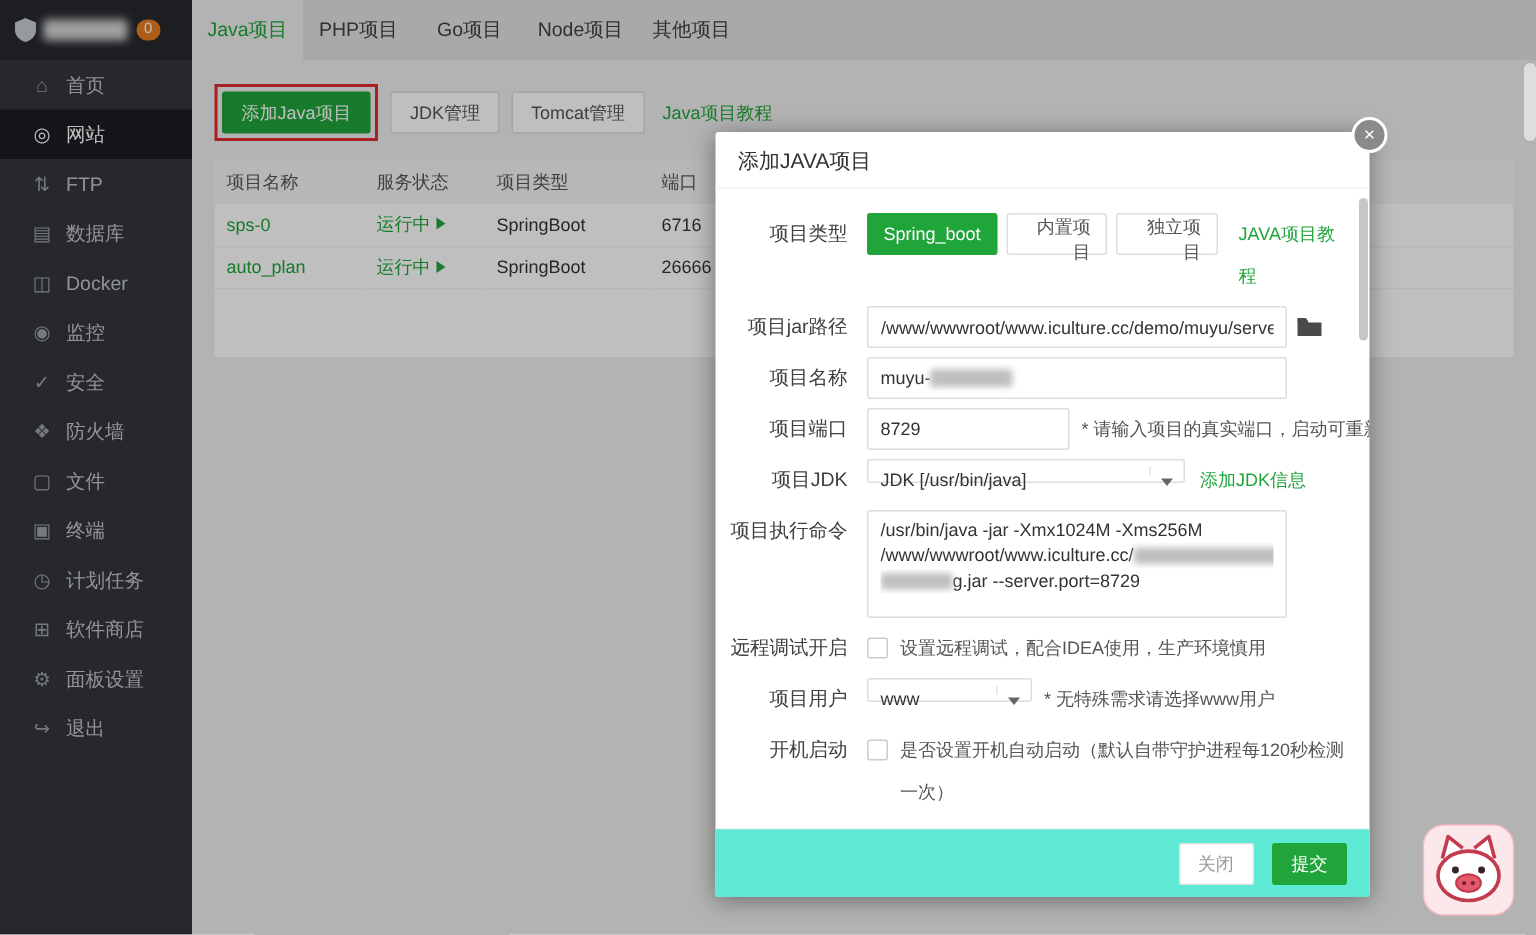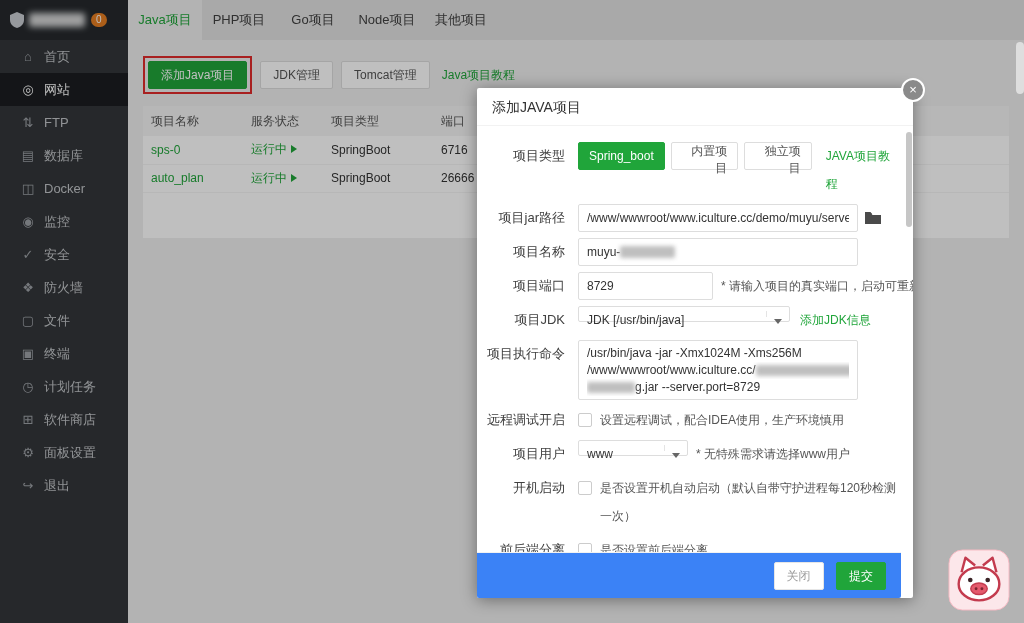--- a/index.html
+++ b/index.html
@@ -57,26 +57,26 @@
   .inp { height:28px; border:1px solid #ddd; border-radius:2px; font-size:12px; color:#333; padding:0 8px; font-family:"Liberation Sans","DejaVu Sans",sans-serif; }
   .inp-wide { width:280px; }
   .inp-port { width:135px; }
   .fake-inp { display:flex; align-items:center; height:28px; border:1px solid #ddd; border-radius:2px; font-size:12px; color:#333; padding:11px 8px; background:#fff; }
   .hint { font-size:12px; color:#555; line-height:28px; margin-left:8px; white-space:nowrap; }
   .select { position:relative; height:16px; line-height:26px; border:1px solid #ddd; border-radius:2px; font-size:12px; color:#333; padding:0 26px 0 8px; background:#fff; cursor:pointer; }
   .select::before { content:""; position:absolute; right:22px; top:4px; bottom:4px; border-left:1px solid #e4e4e4; }
   .caret { position:absolute; right:7px; top:12px; width:0; height:0; border-left:4px solid transparent; border-right:4px solid transparent; border-top:5px solid #666; }
   .sel-jdk { width:212px; }
   .sel-user { width:110px; }
-  .cmd-box { width:280px; height:60px; border:1px solid #ddd; border-radius:2px; padding:4px 8px; font-size:12px; line-height:17px; color:#333; overflow:hidden; }
+  .cmd-box { width:280px; height:72px; border:1px solid #ddd; border-radius:2px; padding:4px 8px; font-size:12px; line-height:17px; color:#333; overflow:hidden; }
   .cmd-box .line { white-space:nowrap; overflow:hidden; }
   .cb { width:14px; height:14px; border:1px solid #ccc; border-radius:2px; background:#fff; flex-shrink:0; margin:7px 8px 0 0; cursor:pointer; }
   .cb-text { font-size:12px; color:#555; line-height:28px; }
   .folder-btn { margin-left:6px; height:28px; display:flex; align-items:center; cursor:pointer; }
-  .modal-footer { position:absolute; left:0; right:12px; bottom:0; height:46px; background:#3b82f6; border-top:1px solid #f2f2f2; text-align:right; padding:9px 15px; border-radius:0 0 2px 2px; z-index:2; }
+  .modal-footer { position:absolute; left:0; right:0; bottom:0; height:46px; background:#5eead4; border-top:1px solid #f2f2f2; text-align:right; padding:9px 15px; border-radius:0 0 2px 2px; z-index:2; }
   .btn-dim { background:#fff; border:1px solid #e6e6e6; color:#999; }
   .btn-submit { margin-left:8px; }
   .modal-scrollbar { position:absolute; right:1px; top:42px; bottom:48px; width:8px; }
   .modal-thumb { position:absolute; top:2px; right:0; width:6px; height:95px; background:#c6c6c6; border-radius:3px; cursor:pointer; }
 
   .page-thumb { position:absolute; right:0; top:42px; width:8px; height:52px; background:#dedede; border-radius:4px; z-index:35; cursor:pointer; }
 
   .mascot { position:absolute; right:14px; bottom:12px; width:62px; height:62px; z-index:40; cursor:pointer; }
 </style>
 </head>

